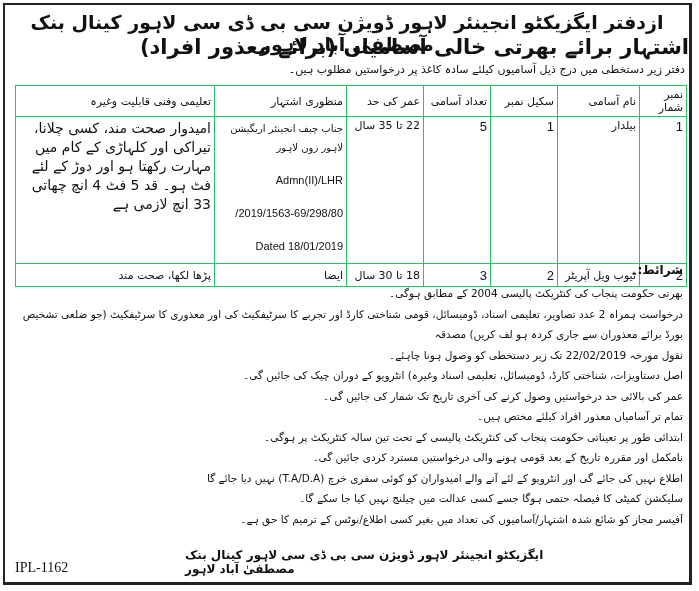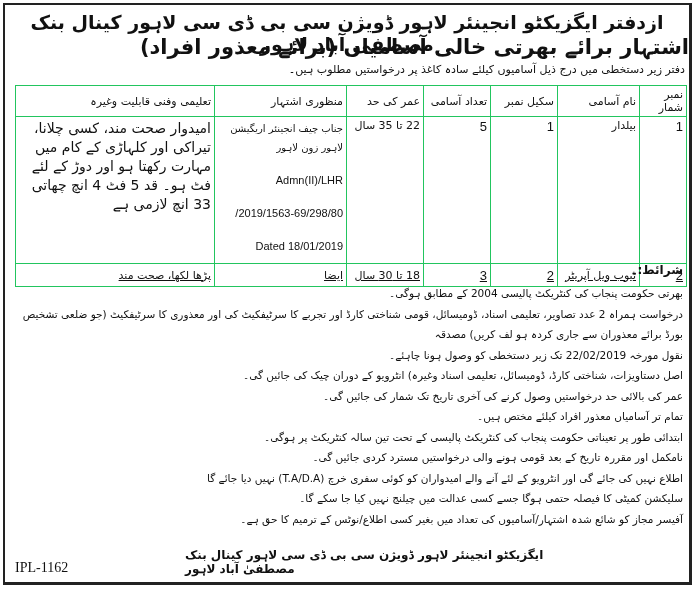--- a/index.html
+++ b/index.html
@@ -26,21 +26,21 @@
     }
     table.vacancies th, table.vacancies td {
       border: 1px solid #22c55e; text-align: right; padding: 2px 3px; vertical-align: top;
     }
     table.vacancies th { font-weight: normal; height: 22px; vertical-align: middle; font-size: 11px; }
     td.num { font-family: "Liberation Sans", sans-serif; font-size: 13px; }
     td.quals { text-align: right; line-height: 19px; font-size: 14px; }
     td.approval { line-height: 19px; font-size: 10px; }
     td.approval .ltr { direction: ltr; font-family: "Liberation Sans", sans-serif; font-size: 11px; display: block; margin-top: 14px; }
     tr.row1 td { height: 142px; }
-    tr.row2 td { height: 18px; vertical-align: middle; text-decoration: underline; }
+    tr.row2 td { height: 18px; vertical-align: middle; }
     .conditions-title {
       position: absolute; top: 258px; right: 6px; direction: rtl; font-size: 12px; font-weight: bold;
     }
     .conditions {
       position: absolute; top: 278px; right: 6px; left: 6px; direction: rtl;
       margin: 0; padding: 0; list-style: none; font-size: 10.5px; line-height: 20.5px;
     }
     .conditions li { text-align: right; }
     .footer-code {
       position: absolute; left: 10px; bottom: 6px; font-family: "Liberation Serif", serif;

